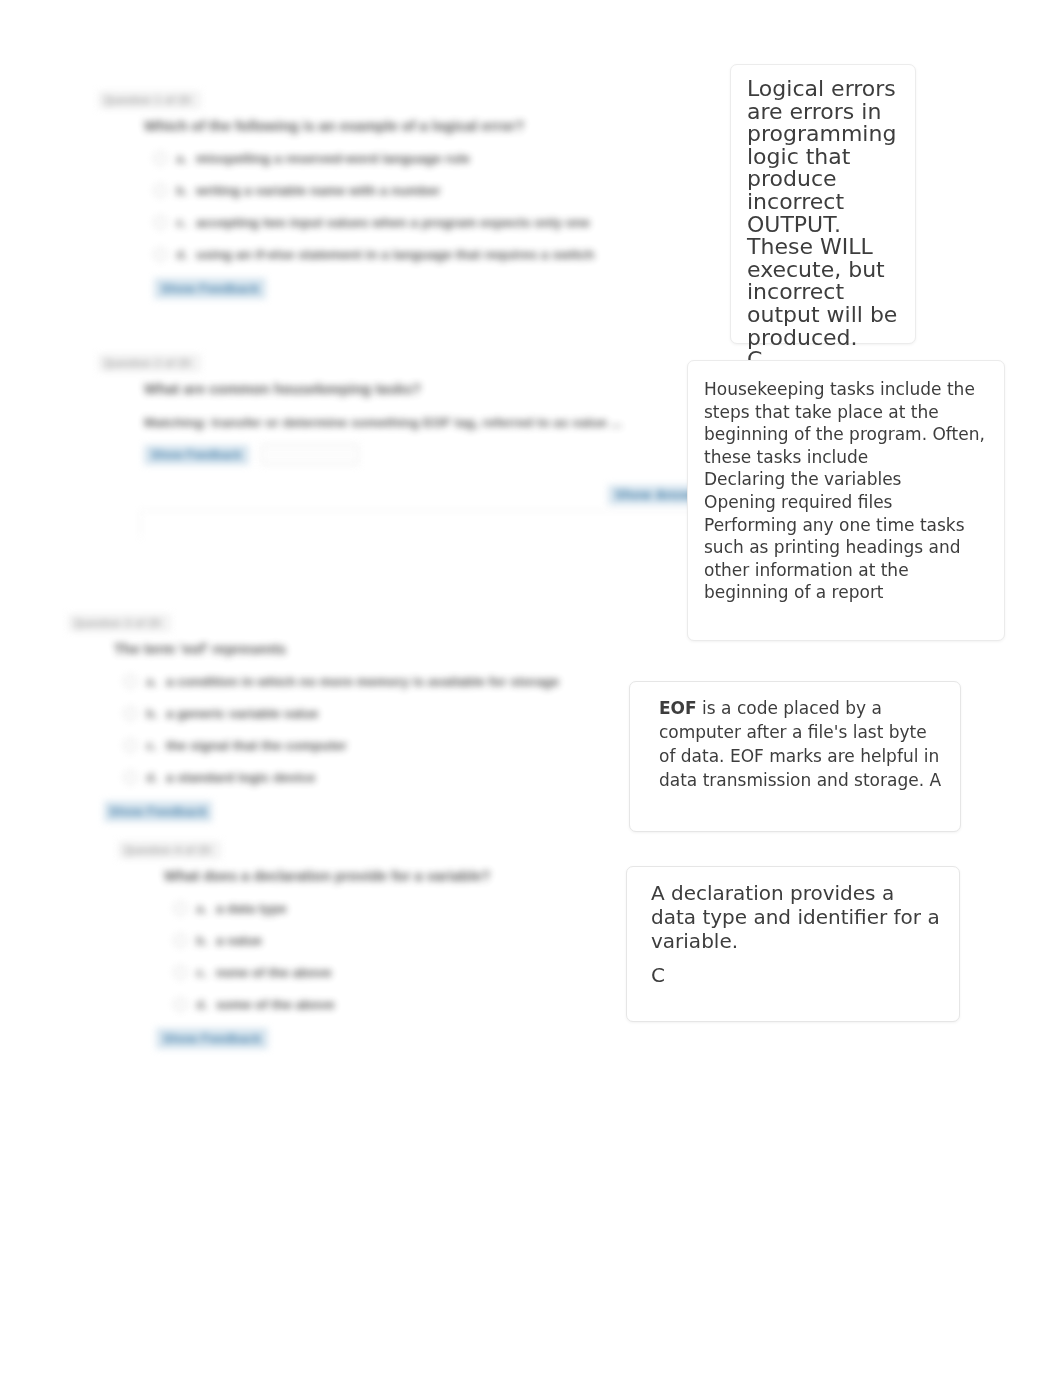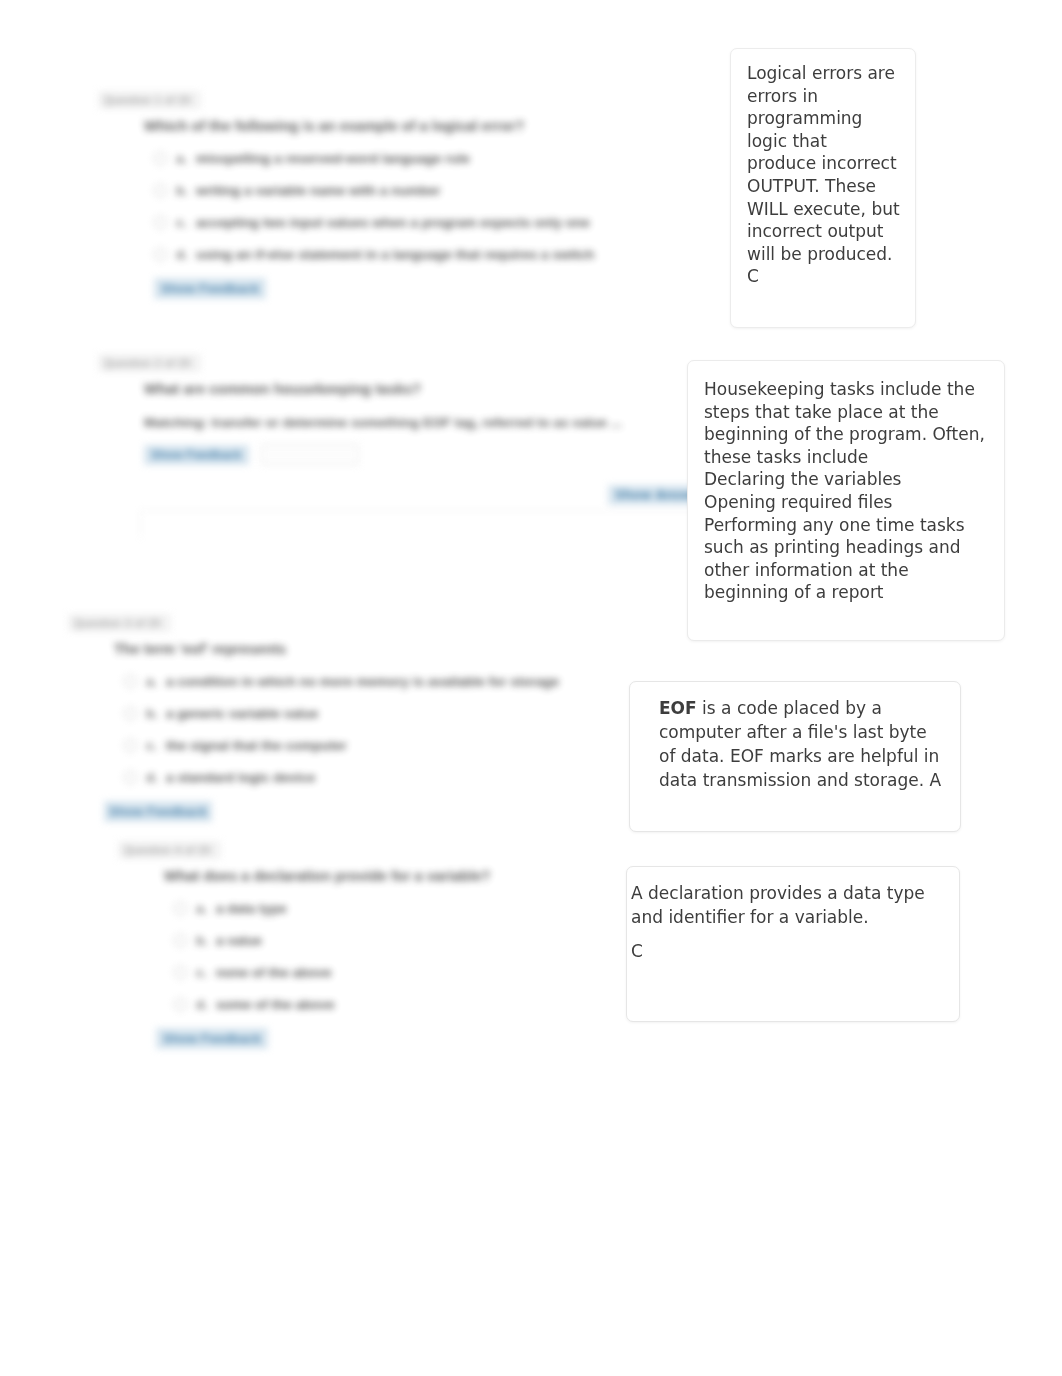--- a/index.html
+++ b/index.html
@@ -136,25 +136,25 @@
     box-shadow: 0 1px 3px rgba(0,0,0,0.055);
   }
   .callout p {
     margin: 0;
     white-space: pre-line;
   }
   .callout b { font-weight: bold; }
 
   #callout-logical-errors {
     left: 730px;
-    top: 48px;
+    top: 64px;
     width: 186px;
     height: 280px;
     padding: 13px 14px 10px 16px;
-    font-size: 17px;
+    font-size: 22px;
     line-height: 22.6px;
     border-color: #ececec;
   }
   #callout-housekeeping {
     left: 687px;
     top: 360px;
     width: 318px;
     height: 281px;
     padding: 17px 12px 18px 16px;
     font-size: 17px;
@@ -168,22 +168,22 @@
     height: 151px;
     padding: 14px 16px 10px 29px;
     font-size: 17px;
     line-height: 24px;
   }
   #callout-declaration {
     left: 626px;
     top: 866px;
     width: 334px;
     height: 156px;
-    padding: 14px 16px 10px 4px;
-    font-size: 17px;
+    padding: 14px 16px 10px 24px;
+    font-size: 20px;
     line-height: 24px;
   }
   .gap-line { display: block; height: 10px; }
 </style>
 </head>
 <body>
 
 <div class="page">
 
   <div class="quiz-layer">

